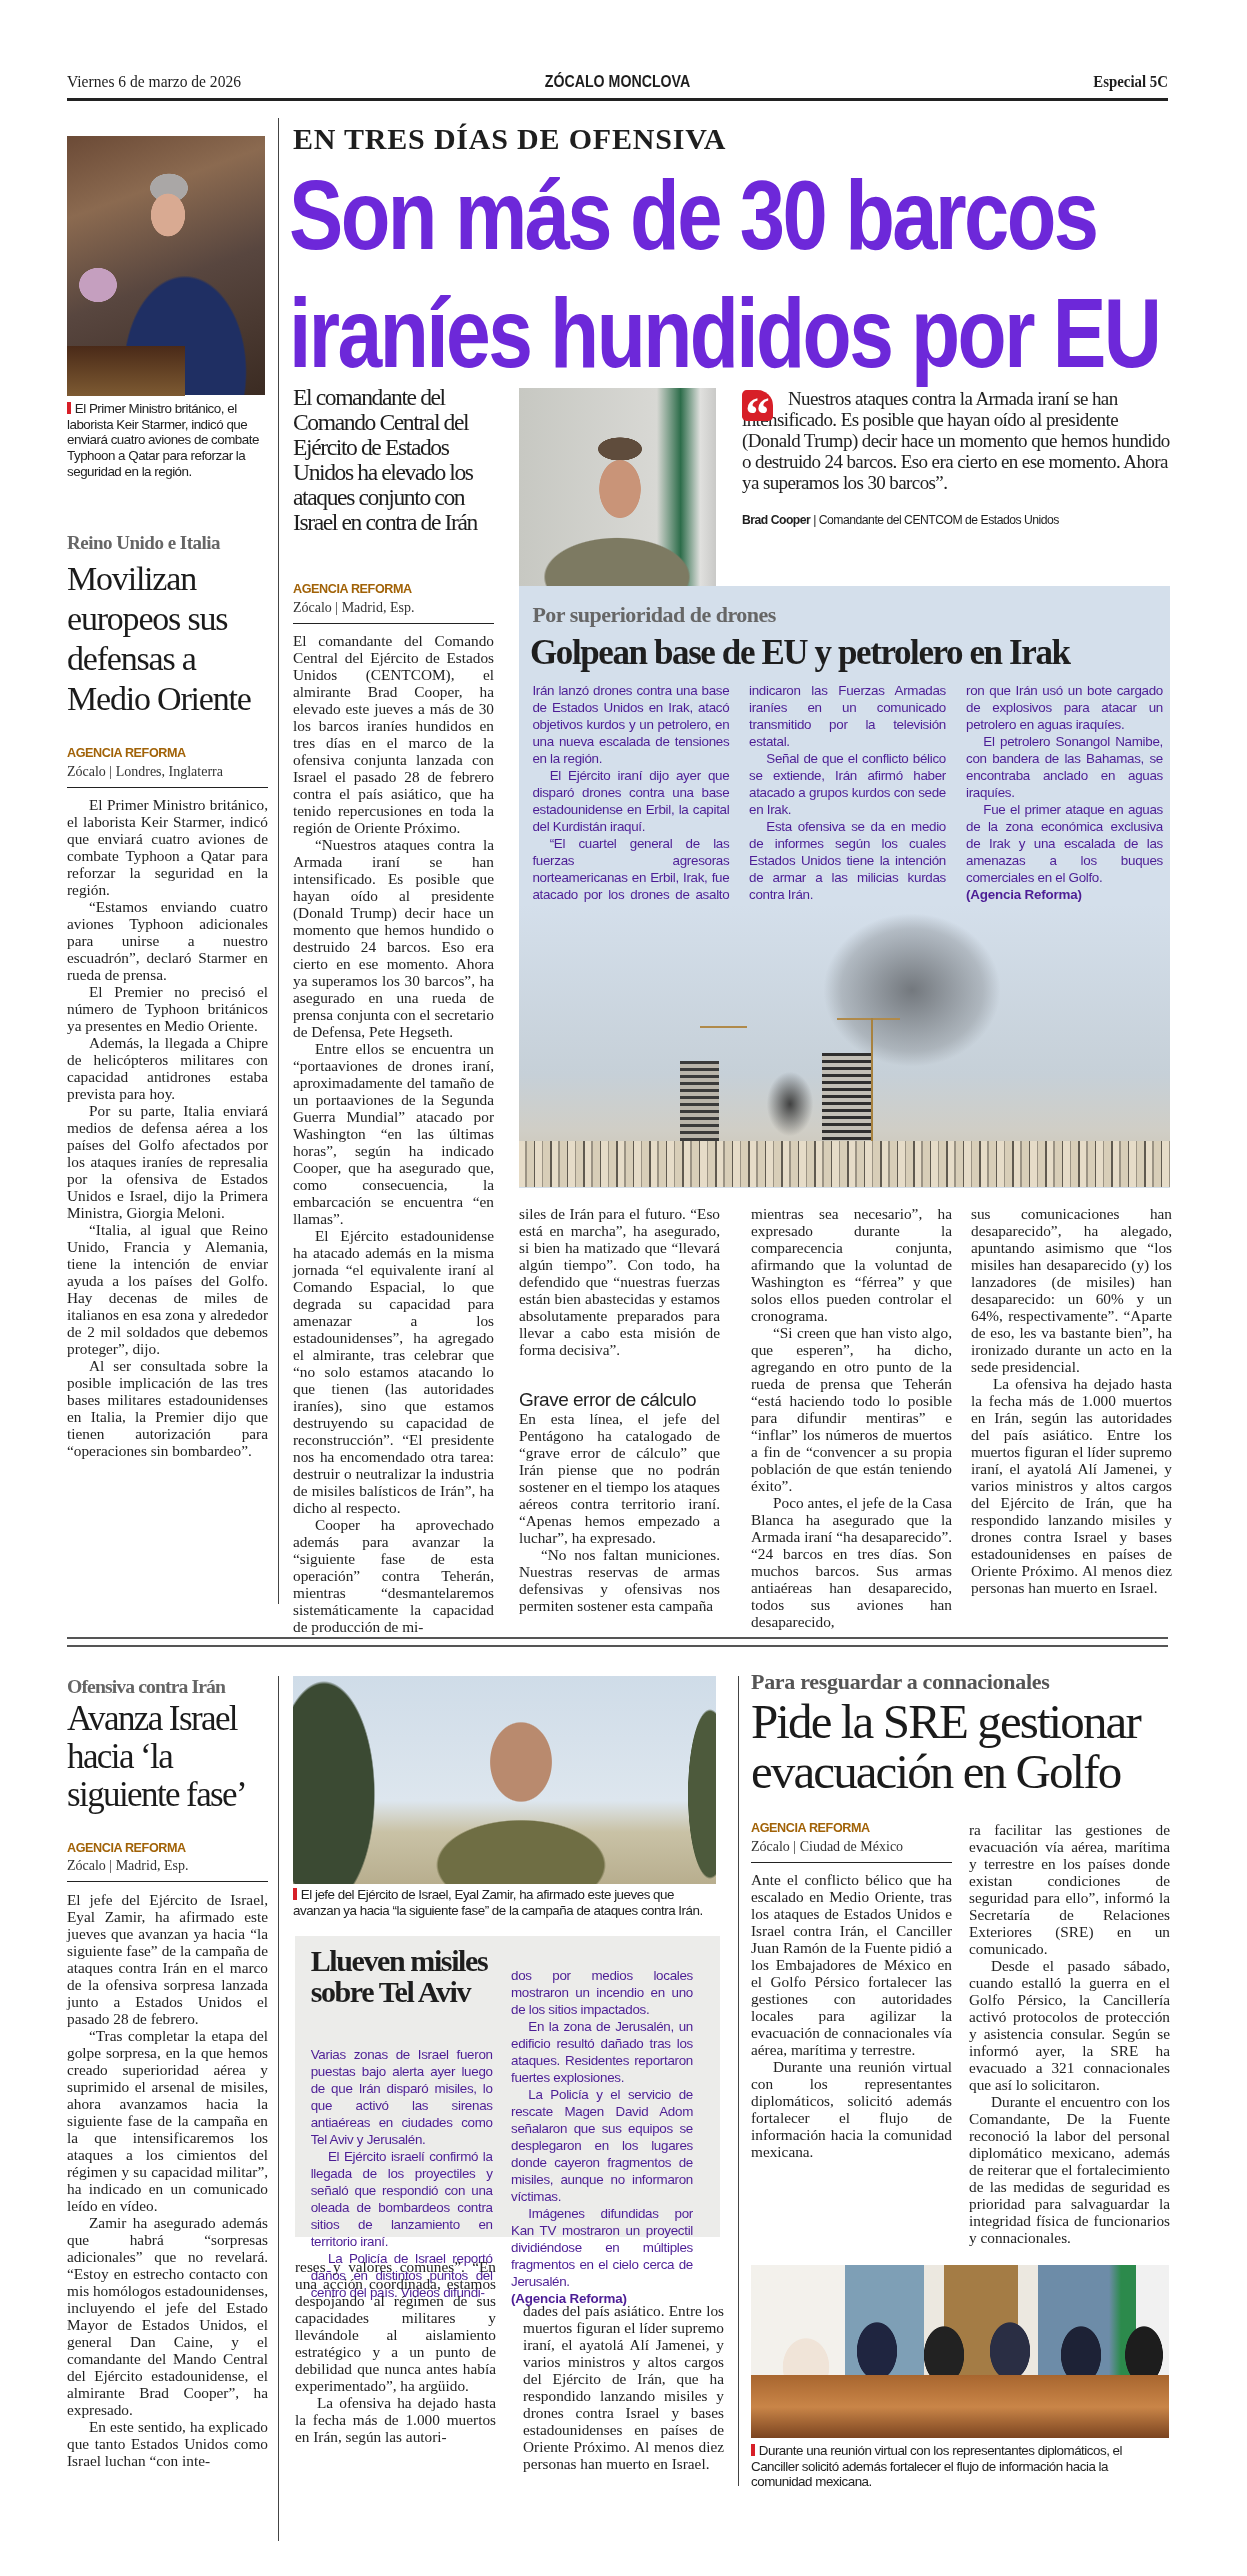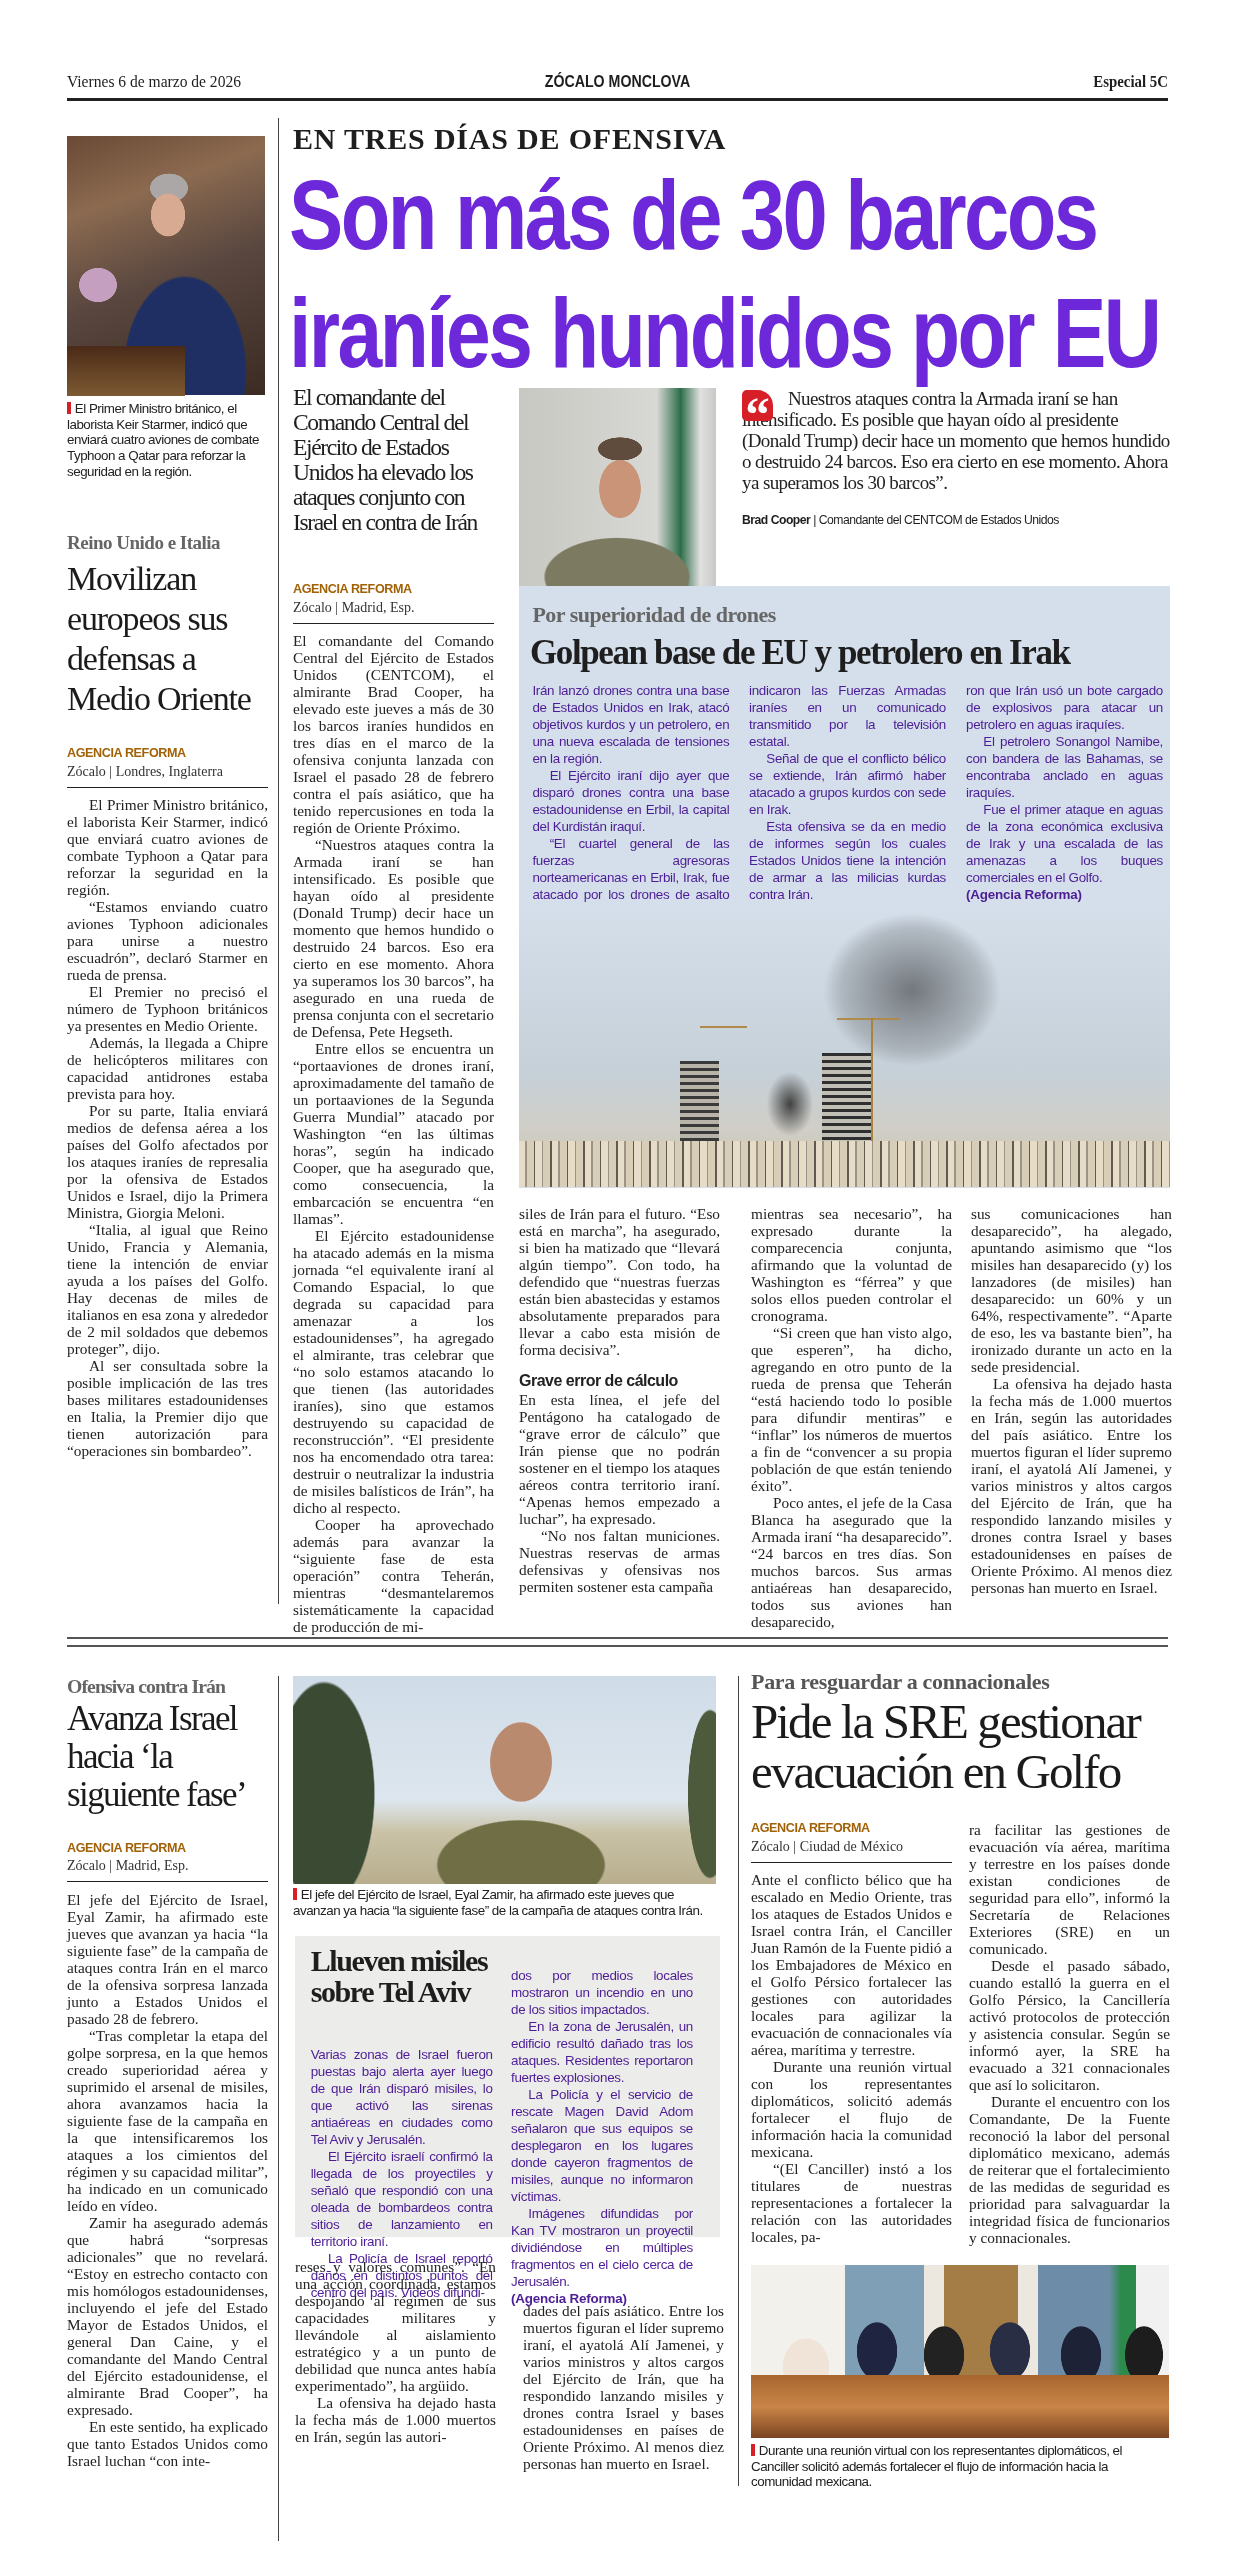--- a/index.html
+++ b/index.html
@@ -23,21 +23,21 @@
   .body-sans p.first { text-indent: 0; }
   .credit { font-weight: bold; text-indent: 0 !important; letter-spacing: -0.2px; }
   .agency { font-family: "Liberation Sans", sans-serif; font-weight: bold; font-size: 12.6px; letter-spacing: -0.4px; color: #a16207; }
   .dateline { font-family: "Liberation Serif", serif; font-size: 14px; color: #333; margin-top: 3.9px; padding-bottom: 7px; border-bottom: 1.6px solid #222; }
   .kicker-sans { font-family: "Liberation Serif", serif; font-weight: bold; color: #666; }
   .caption { font-family: "Liberation Sans", sans-serif; font-size: 13.4px; line-height: 15.7px; color: #222; letter-spacing: -0.5px; }
   .caption .bar { display: inline-block; width: 3.9px; height: 11.8px; background: #d71f28; margin-right: 3.9px; vertical-align: -0.8px; }
 
   .vrule { position: absolute; width: 0.8px; background: #444; }
   .photo { position: absolute; overflow: hidden; }
-  .subhead { font-family: "Liberation Sans", sans-serif; font-weight: bold; font-size: 16px; letter-spacing: -0.5px; margin-top: 14px; margin-bottom: 1.6px; }
+  .subhead { font-family: "Liberation Sans", sans-serif; font-weight: normal; font-size: 19px; letter-spacing: -0.5px; margin-top: 33px; margin-bottom: 1.6px; }
 </style>
 </head>
 <body>
 
 <div class="folio">
   <span class="date">Viernes 6 de marzo de 2026</span>
   <span class="paper">ZÓCALO MONCLOVA</span>
   <span class="section">Especial 5C</span>
 </div>
 <div class="folio-rule"></div>
@@ -218,21 +218,20 @@
 
 <div class="abs" style="left:751px; top:1669px; font-family:'Liberation Serif',serif; font-weight:bold; font-size:22px; color:#555; letter-spacing:-0.3px;">Para resguardar a connacionales</div>
 <div class="abs" style="left:751px; top:1697px; width:425px; font-family:'Liberation Serif',serif; font-size:49px; line-height:50px; letter-spacing:-1.9px; color:#1b1b1b;">Pide la SRE gestionar evacuación en Golfo</div>
 
 <div class="abs" style="left:751px; top:1821px; width:201px;">
   <div class="agency">AGENCIA REFORMA</div>
   <div class="dateline">Zócalo | Ciudad de México</div>
   <div class="body-serif" id="sre-col1" style="margin-top:8.6px;">
       <p class="first">Ante el conflicto bélico que ha escalado en Medio Oriente, tras los ataques de Estados Unidos e Israel contra Irán, el Canciller Juan Ramón de la Fuente pidió a los Embajadores de México en el Golfo Pérsico fortalecer las gestiones con autoridades locales para agilizar la evacuación de connacionales vía aérea, marítima y terrestre.</p>
       <p>Durante una reunión virtual con los representantes diplomáticos, solicitó además fortalecer el flujo de información hacia la comunidad mexicana.</p>
-      <p>“(El Canciller) instó a los titulares de nuestras representaciones a fortalecer la relación con las autoridades locales, pa-</p>
     </div>
 </div>
 <div class="body-serif abs" id="sre-col2" style="left:969px; top:1821px; width:201px;">
     <p class="first">ra facilitar las gestiones de evacuación vía aérea, marítima y terrestre en los países donde existan condiciones de seguridad para ello”, informó la Secretaría de Relaciones Exteriores (SRE) en un comunicado.</p>
     <p>Desde el pasado sábado, cuando estalló la guerra en el Golfo Pérsico, la Cancillería activó protocolos de protección y asistencia consular. Según se informó ayer, la SRE ha evacuado a 321 connacionales que así lo solicitaron.</p>
     <p>Durante el encuentro con los Comandante, De la Fuente reconoció la labor del personal diplomático mexicano, además de reiterar que el fortalecimiento de las medidas de seguridad es prioridad para salvaguardar la integridad física de funcionarios y connacionales.</p>
   </div>
 
 <div class="photo" style="left:751px; top:2265px; width:418px; height:173px; background:
      linear-gradient(180deg, transparent 0 110px, #a8662f 110px, #c98548 142px, #7b4420 173px),

